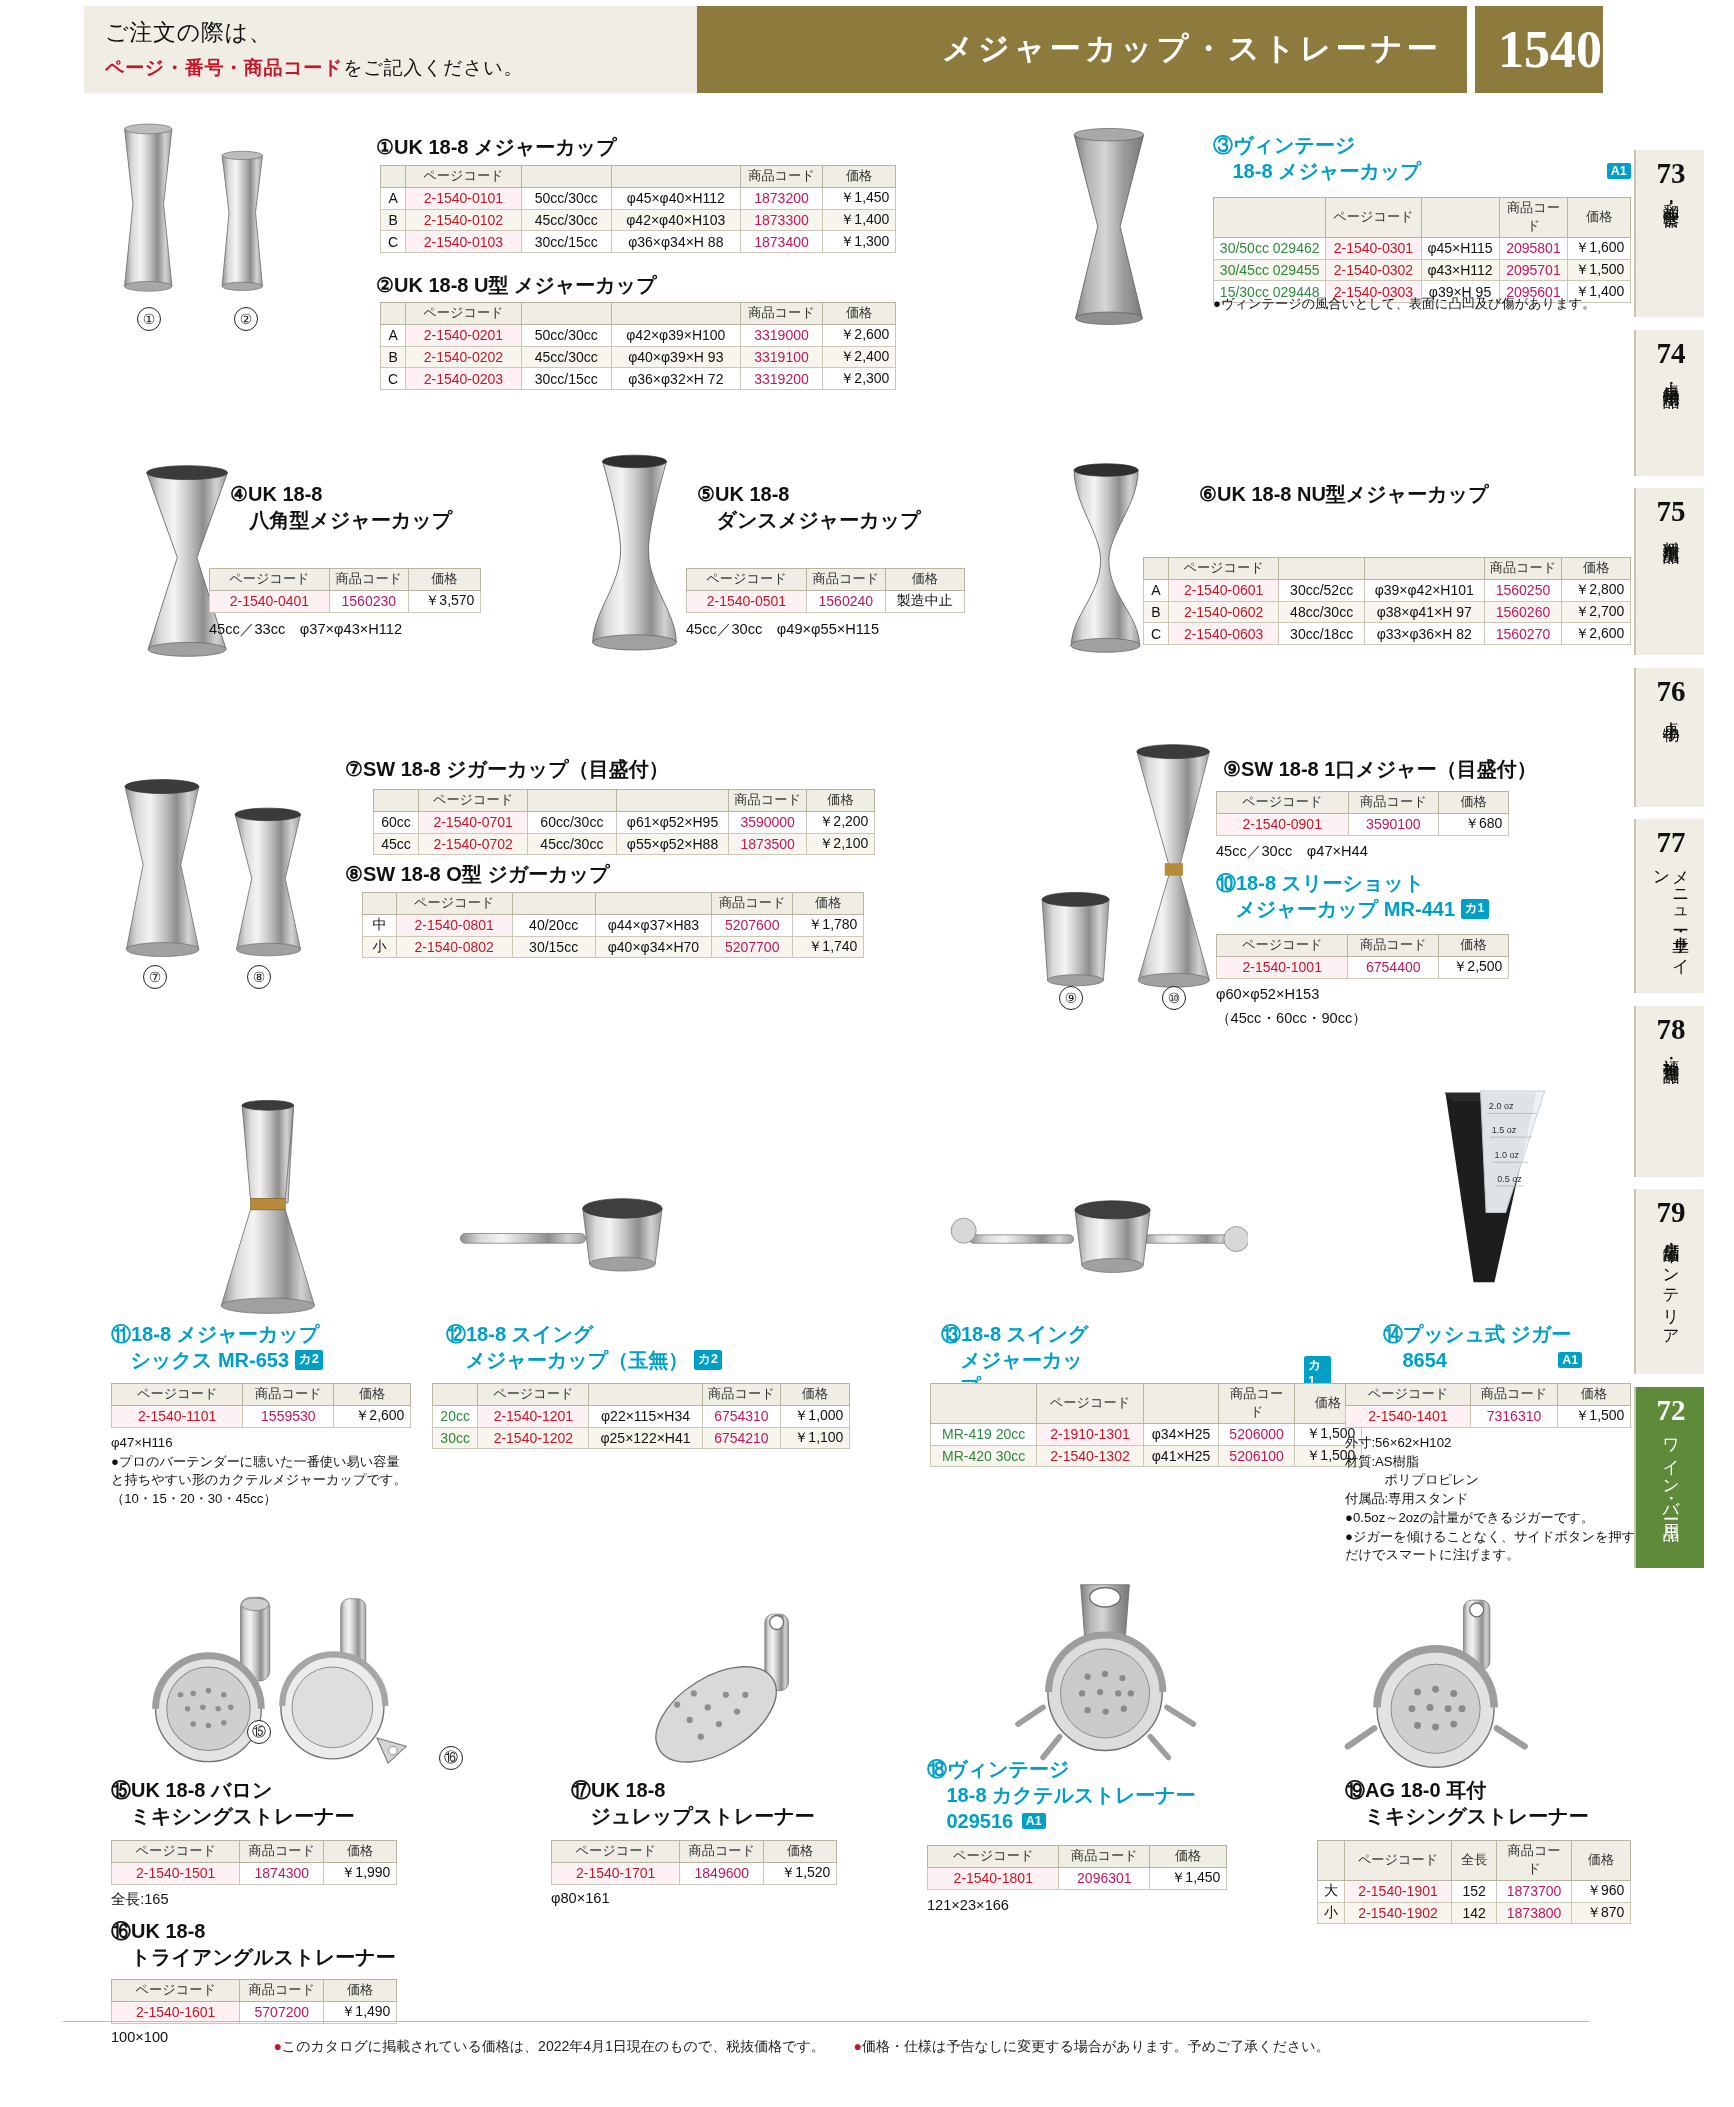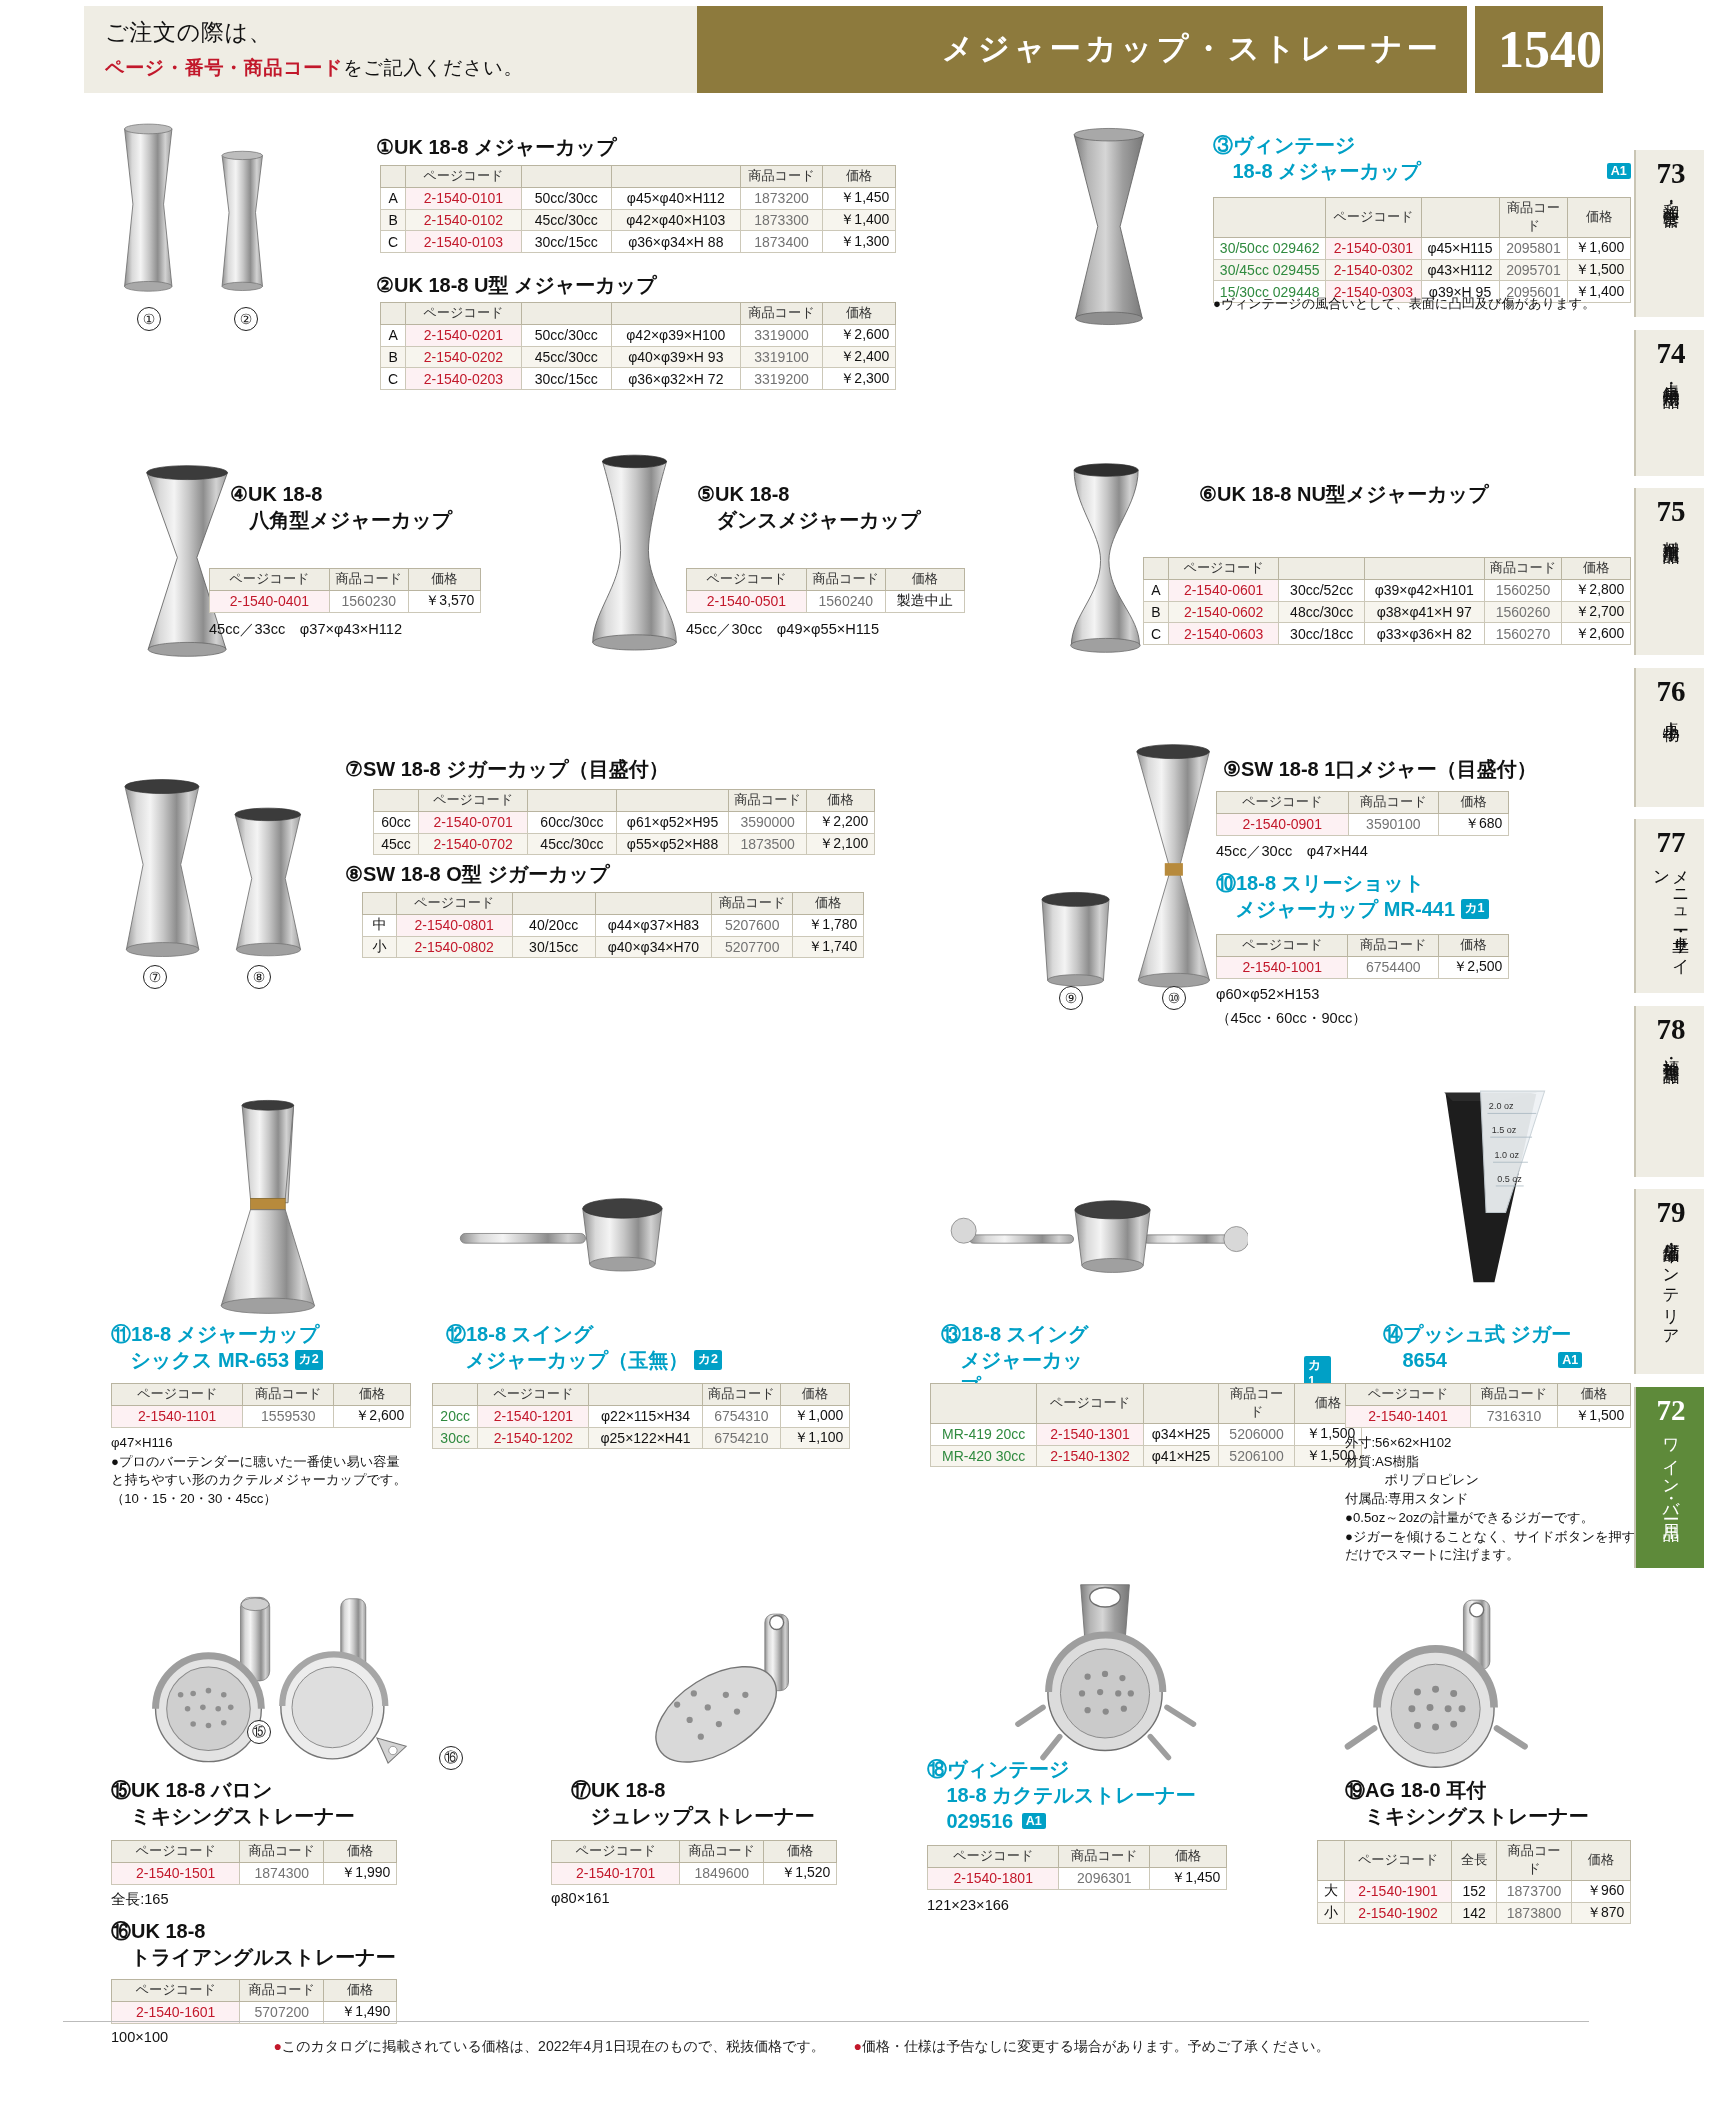--- a/index.html
+++ b/index.html
@@ -80,21 +80,21 @@
   
   table.pt { border-collapse:collapse; font-size:14px; }
   table.pt th {
     background:#efede4; border:0.7px solid #b9b4a0;
     font-weight:normal; font-size:13.2px; padding:1.4px 4.9px; text-align:center; color:#333;
   }
   table.pt td {
     border:0.7px solid #ccc8b8; padding:1.4px 5.6px; text-align:center; white-space:nowrap;
   }
   table.pt td.pgc { color:#c2182b; background:#fdf1f3; font-size:14px; }
-  table.pt td.code { color:#737373; }
+  table.pt td.code { color:#be185d; }
   table.pt td.price { text-align:right; }
   table.pt td.lbl { text-align:center; }
   table.pt tr.alt td { background:#f7f5ee; }
   table.pt td.gr { color:#2f8a3f; }
 
   .prodimg { position:absolute; }
   .cnum {
     position:absolute; width:24px; height:24px; border-radius:50%;
     border:1.4px solid #222; color:#222; font-size:14px;
     display:flex; align-items:center; justify-content:center; background:#fff;
@@ -653,21 +653,21 @@
     <tbody>
         <tr>
       <th style="width:125px;"></th>
       <th style="width:132px;">ページコード</th>
       <th style="width:84px;"></th>
       <th style="width:91px;">商品コード</th>
       <th style="width:77px;">価格</th>
     </tr>
     <tr>
       <td class="gr">MR-419 20cc</td>
-      <td class="pgc">2-1540-1301</td>
+      <td class="pgc">2-1910-1301</td>
       <td>φ34×H25</td>
       <td class="code">5206000</td>
       <td class="price">￥1,500</td>
     </tr>
     <tr class="alt">
       <td class="gr">MR-420 30cc</td>
       <td class="pgc">2-1540-1302</td>
       <td>φ41×H25</td>
       <td class="code">5206100</td>
       <td class="price">￥1,500</td>

